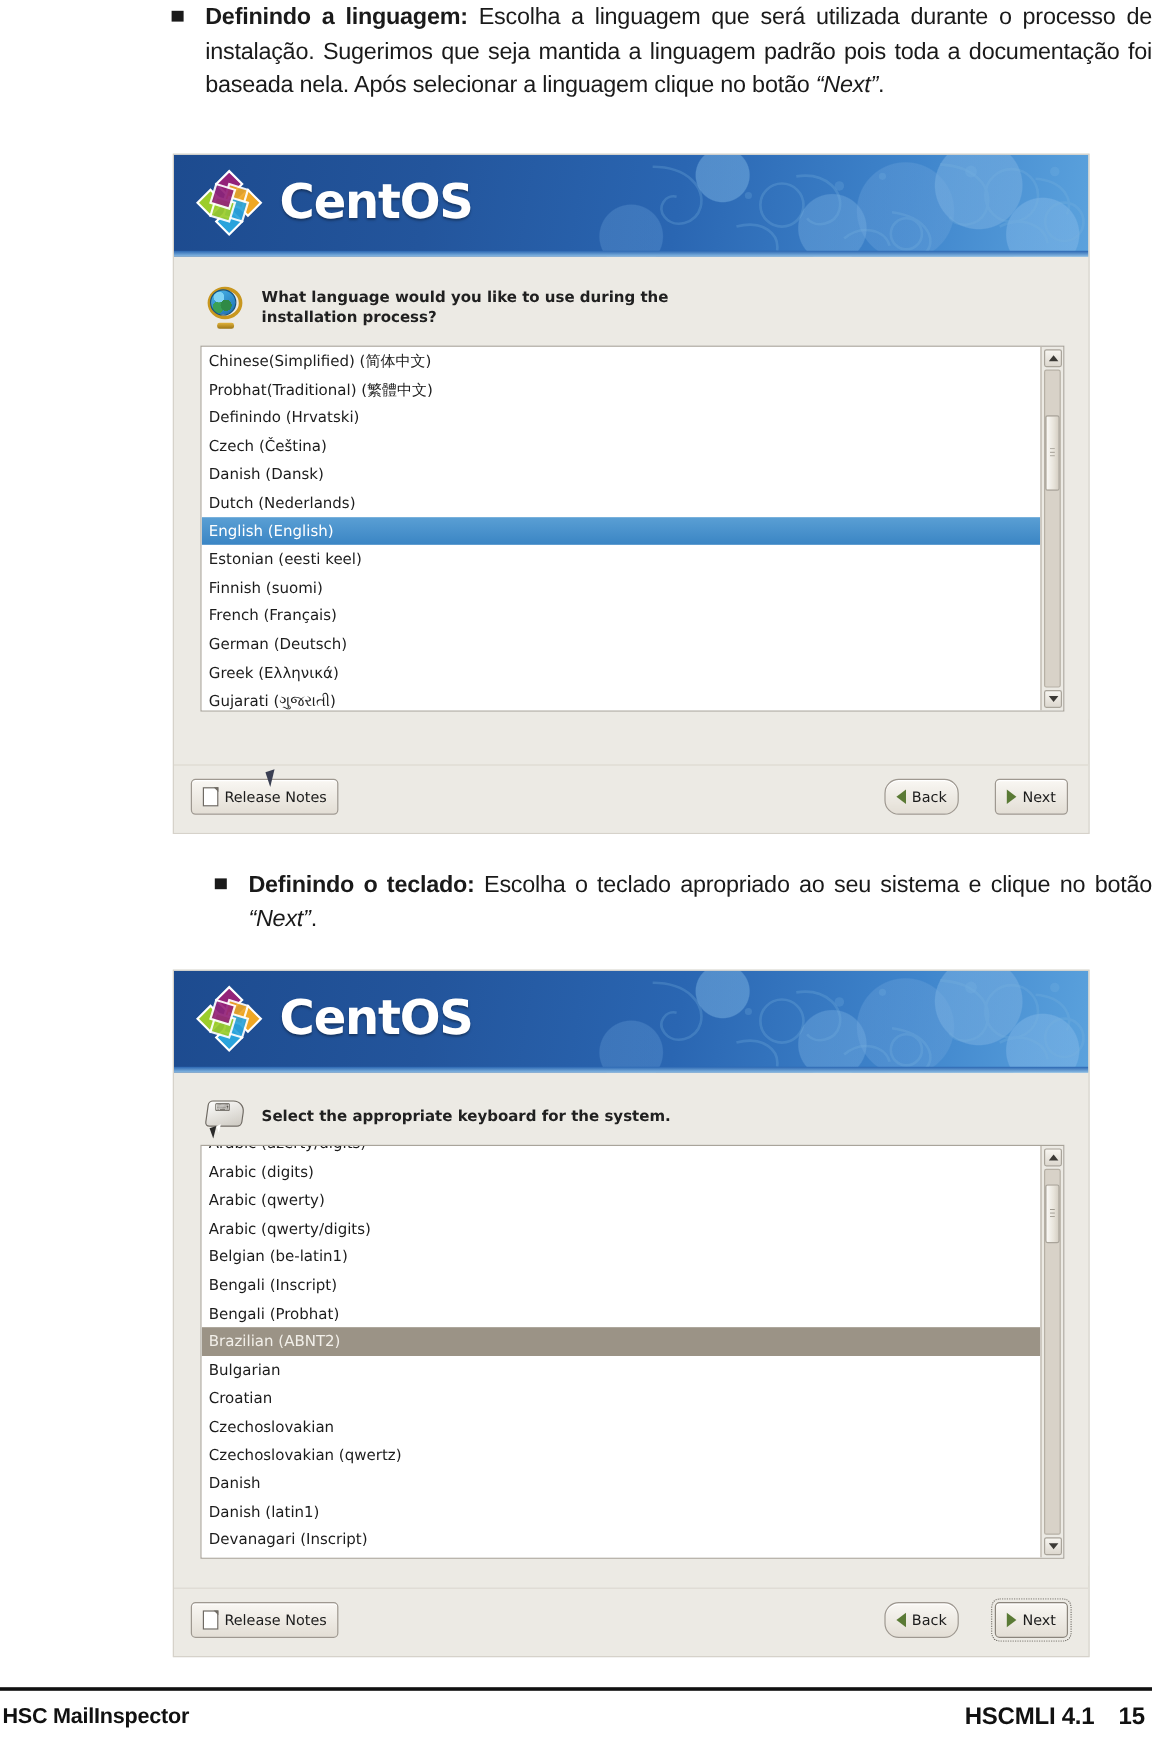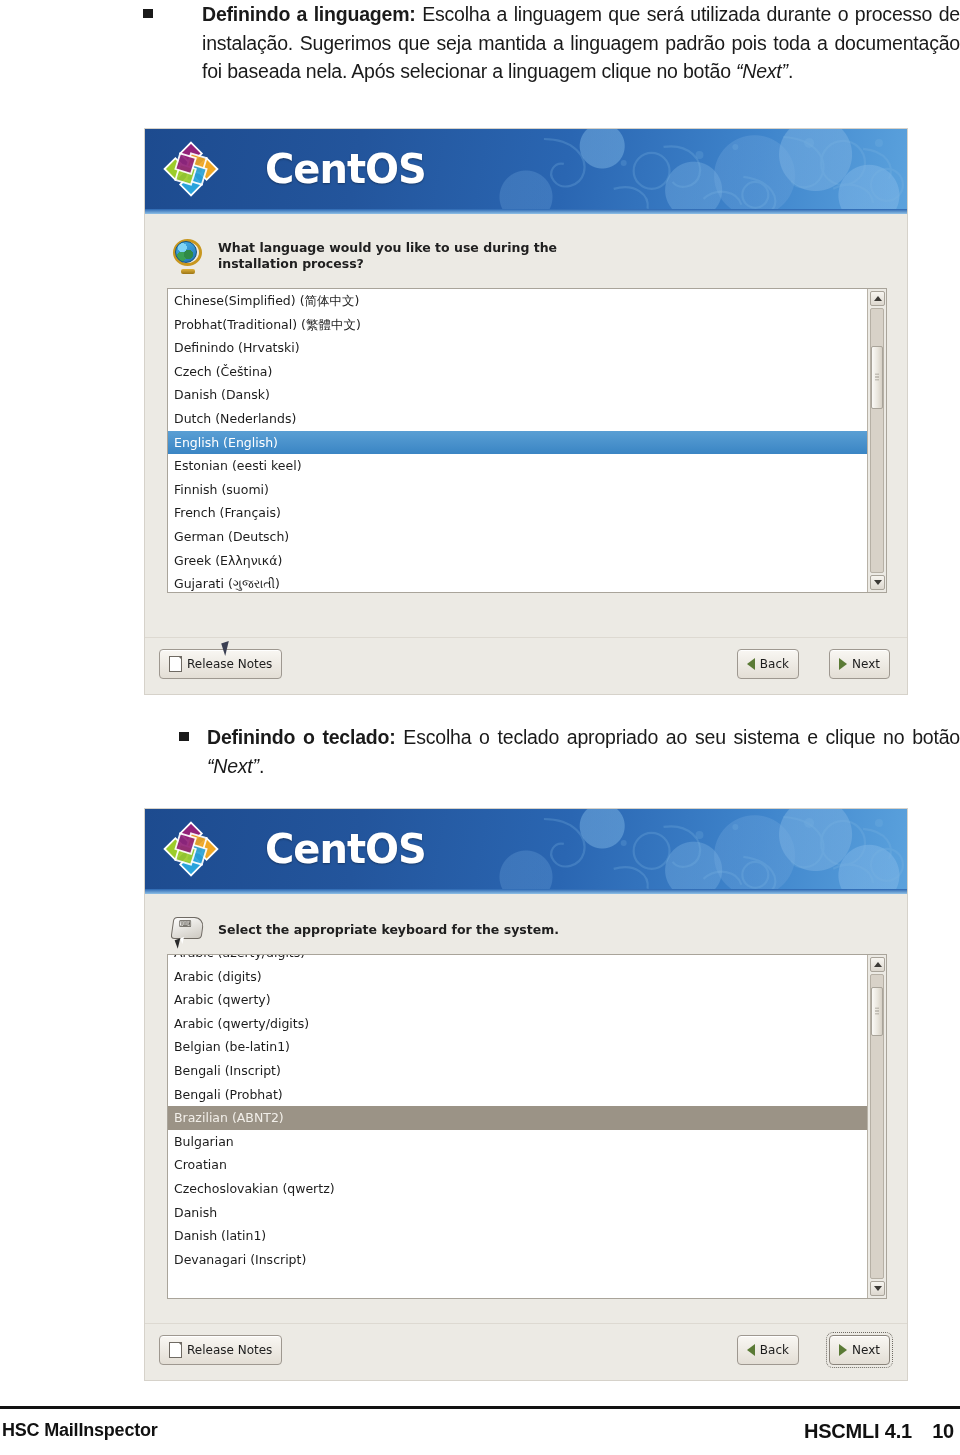--- a/index.html
+++ b/index.html
@@ -34,21 +34,21 @@
     font-size: 19.5px;
     line-height: 28.5px;
     text-align: justify;
     text-justify: inter-word;
     letter-spacing: -0.2px;
     color: #1a1a1a;
   }
   .doc-para b { font-weight: bold; }
   .doc-para i { font-style: italic; }
 
-  #para1 { left: 143px; top: 0px; width: 817px; gap: 31px; }
+  #para1 { left: 143px; top: 0px; width: 817px; }
   #para1 .doc-para { width: 790px; }
   #para2 { left: 179px; top: 723px; width: 781px; }
   #para2 .doc-para { width: 753px; }
 
   
   .shot {
     position: absolute;
     left: 144px;
     width: 764px;
     background: #eceae4;
@@ -94,21 +94,20 @@
     align-items: center;
     gap: 12px;
   }
   .logo-text {
     color: #ffffff;
     font-size: 40px;
     font-weight: bold;
     letter-spacing: -1px;
     font-family: "DejaVu Sans", sans-serif;
     text-shadow: 0 1px 2px rgba(0,0,0,0.35);
-    margin-left: 32px;
   }
 
   
   .content {
     position: relative;
     padding: 6px;
     background: #eceae4;
   }
 
   .prompt-row {
@@ -250,21 +249,21 @@
     color: #1c1c1c;
     box-sizing: border-box;
     white-space: nowrap;
   }
   .gbtn.focused {
     border: 1px solid #8a847b;
     outline: 1px dotted #6e6a63;
     outline-offset: 2px;
   }
   .btn-release { left: 14px; }
-  .btn-back { right: 108px; }
+  .btn-back { right: 108px; border-radius: 12px; }
   .btn-next { right: 17px; }
 
   .ico-page {
     width: 11px; height: 14px;
     background: #ffffff;
     border: 1px solid #6f6a63;
     position: relative;
     flex: 0 0 auto;
   }
   .ico-page::after {
@@ -571,20 +570,21 @@
             <div class="list-row">Arabic (azerty/digits)</div>
             <div class="list-row">Arabic (digits)</div>
             <div class="list-row">Arabic (qwerty)</div>
             <div class="list-row">Arabic (qwerty/digits)</div>
             <div class="list-row">Belgian (be-latin1)</div>
             <div class="list-row">Bengali (Inscript)</div>
             <div class="list-row">Bengali (Probhat)</div>
             <div class="list-row sel-blur">Brazilian (ABNT2)</div>
             <div class="list-row">Bulgarian</div>
             <div class="list-row">Croatian</div>
+            <div class="list-row">Czechoslovakian</div>
             <div class="list-row">Czechoslovakian (qwertz)</div>
             <div class="list-row">Danish</div>
             <div class="list-row">Danish (latin1)</div>
             <div class="list-row">Devanagari (Inscript)</div>
           </div>
       </div>
       <div class="scrollbar">
         <div class="sb-btn up">
             <span class="sb-arrow up"></span>
           </div>
@@ -613,14 +613,14 @@
       <span class="ico-arrow right"></span>
       <span>Next</span>
     </div>
   </div>
 </div>
 
 <div id="footer-rule"></div>
 <div id="footer">
   <span class="f-left">HSC MailInspector</span>
   <span class="f-mid">HSCMLI 4.1</span>
-  <span class="f-right">10</span>
+  <span class="f-right">15</span>
 </div>
 
 </body></html>

